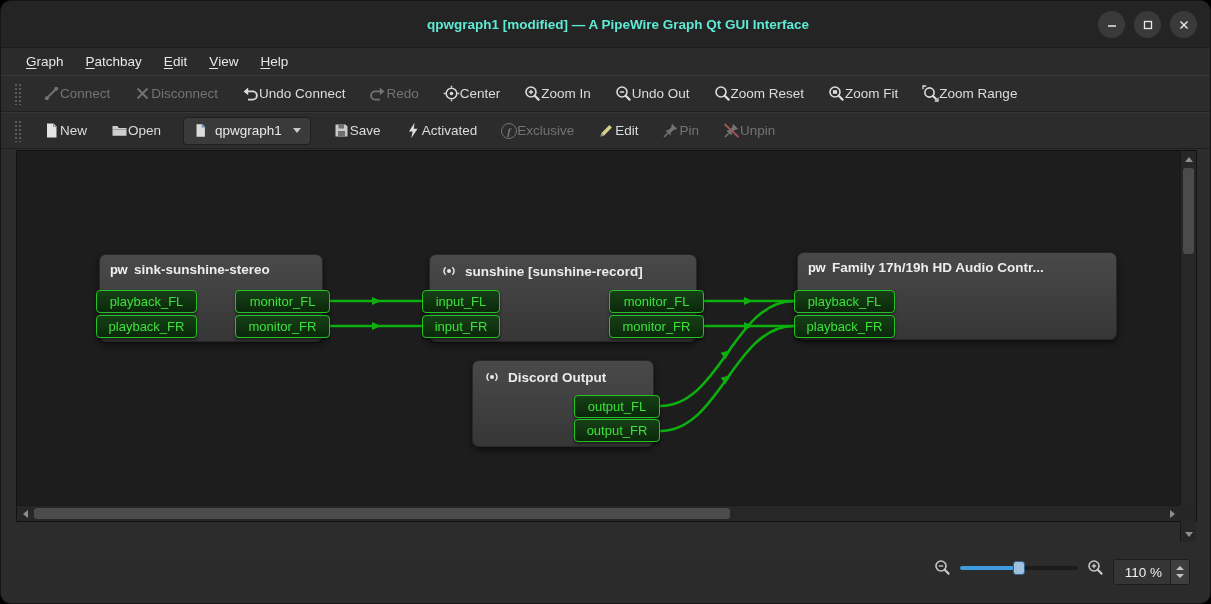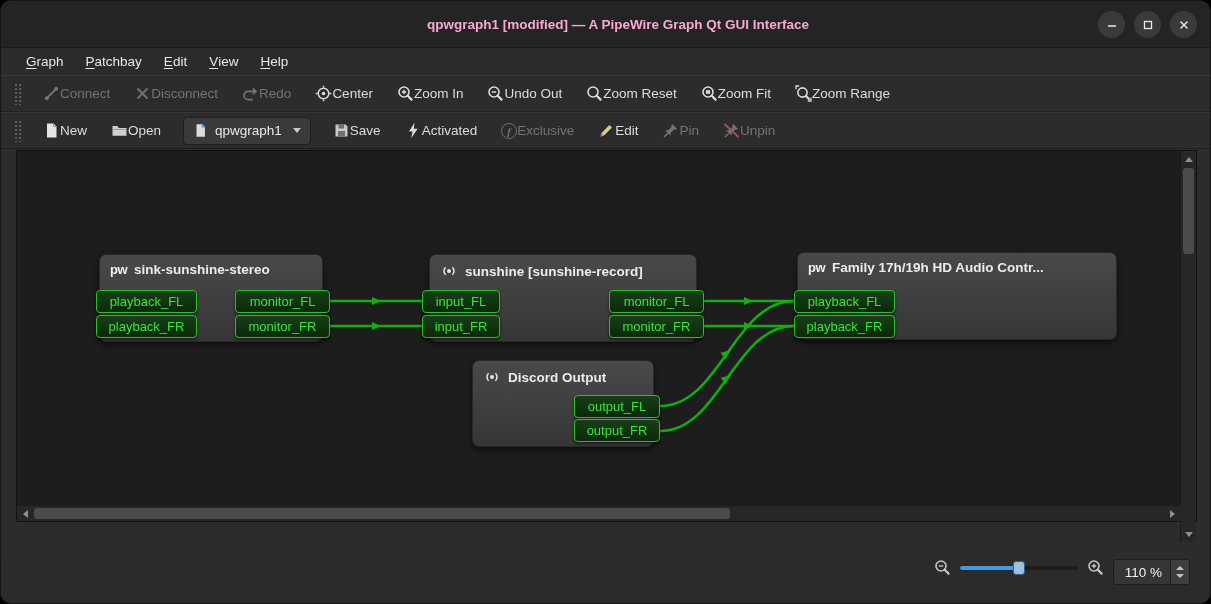--- a/index.html
+++ b/index.html
@@ -3,21 +3,21 @@
 <meta charset="utf-8">
 <style>
   * { box-sizing: border-box; margin: 0; padding: 0; }
   html,body { width: 1211px; height: 604px; background: #000; font-family: "Liberation Sans", sans-serif; }
   body { position: relative; overflow: hidden; }
 
   .window { position: absolute; inset: 0; background: #2c2c2c; border-radius: 11px; overflow: hidden; border: 1px solid #161616; }
 
   
   .titlebar { position: absolute; left: 0; top: 0; right: 0; height: 47px; background: #242424; border-bottom: 1px solid #1b1b1b; }
-  .title { position: absolute; inset: 0; display: flex; align-items: center; justify-content: center; color: #f9a8d4; font-weight: bold; font-size: 13.5px; margin-left: 25px; }
+  .title { position: absolute; inset: 0; display: flex; align-items: center; justify-content: center; color: #5eead4; font-weight: bold; font-size: 13.5px; margin-left: 25px; }
   .winbtns { position: absolute; right: 13px; top: 10px; display: flex; gap: 9px; }
   .winbtn { width: 27px; height: 27px; border-radius: 50%; background: #3a3a3a; display: flex; align-items: center; justify-content: center; }
 
   
   .menubar { position: absolute; top: 47px; left: 0; right: 0; height: 27px; background: #2b2b2b; display: flex; align-items: stretch; padding-left: 14px; }
   .menu-item { display: flex; align-items: center; padding: 0 11px; color: #e7e7e7; font-size: 13.5px; cursor: default; }
   .menu-item u { text-decoration: underline; text-underline-offset: 2px; }
 
   
   .toolbar { position: absolute; left: 0; right: 0; height: 37px; background: #2c2c2c; display: flex; align-items: center; padding-left: 10px; border-top: 1px solid #373737; border-bottom: 1px solid #202020; }
@@ -128,20 +128,27 @@
     </div>
 
     <div class="tb-btn disabled">
       <svg class="icon16" viewBox="0 0 17 17">
           <line x1="3.5" y1="3.5" x2="13.5" y2="13.5" stroke="currentColor" stroke-width="2"></line>
           <line x1="13.5" y1="3.5" x2="3.5" y2="13.5" stroke="currentColor" stroke-width="2"></line>
         </svg>
       <span>Disconnect</span>
     </div>
 
+    <div class="tb-btn">
+      <svg class="icon16" viewBox="0 0 17 17">
+          <polygon points="6.2,2.6 1.6,6.4 6.2,10.2" fill="currentColor"></polygon>
+          <path d="M5.5,6.4 H10.8 a4.1,4.1 0 0 1 0,8.2 H6" fill="none" stroke="currentColor" stroke-width="1.8"></path>
+        </svg>
+      <span>Undo Connect</span>
+    </div>
 
     <div class="tb-btn disabled">
       <svg class="icon16" viewBox="0 0 17 17">
           <polygon points="10.8,2.6 15.4,6.4 10.8,10.2" fill="currentColor"></polygon>
           <path d="M11.5,6.4 H6.2 a4.1,4.1 0 0 0 0,8.2 H11" fill="none" stroke="currentColor" stroke-width="1.8"></path>
         </svg>
       <span>Redo</span>
     </div>
 
     <div class="tb-btn">

